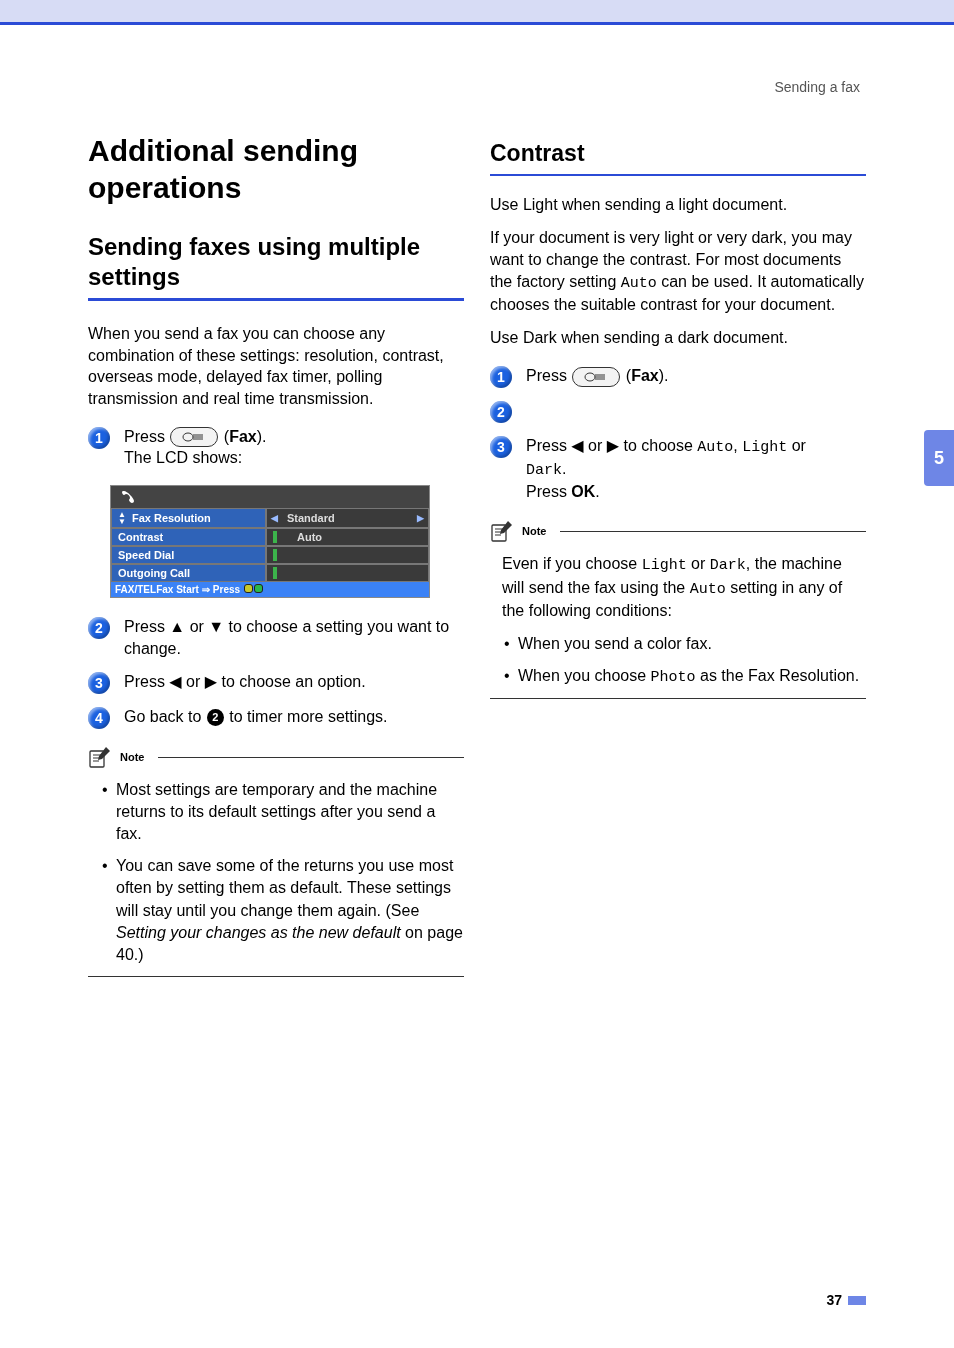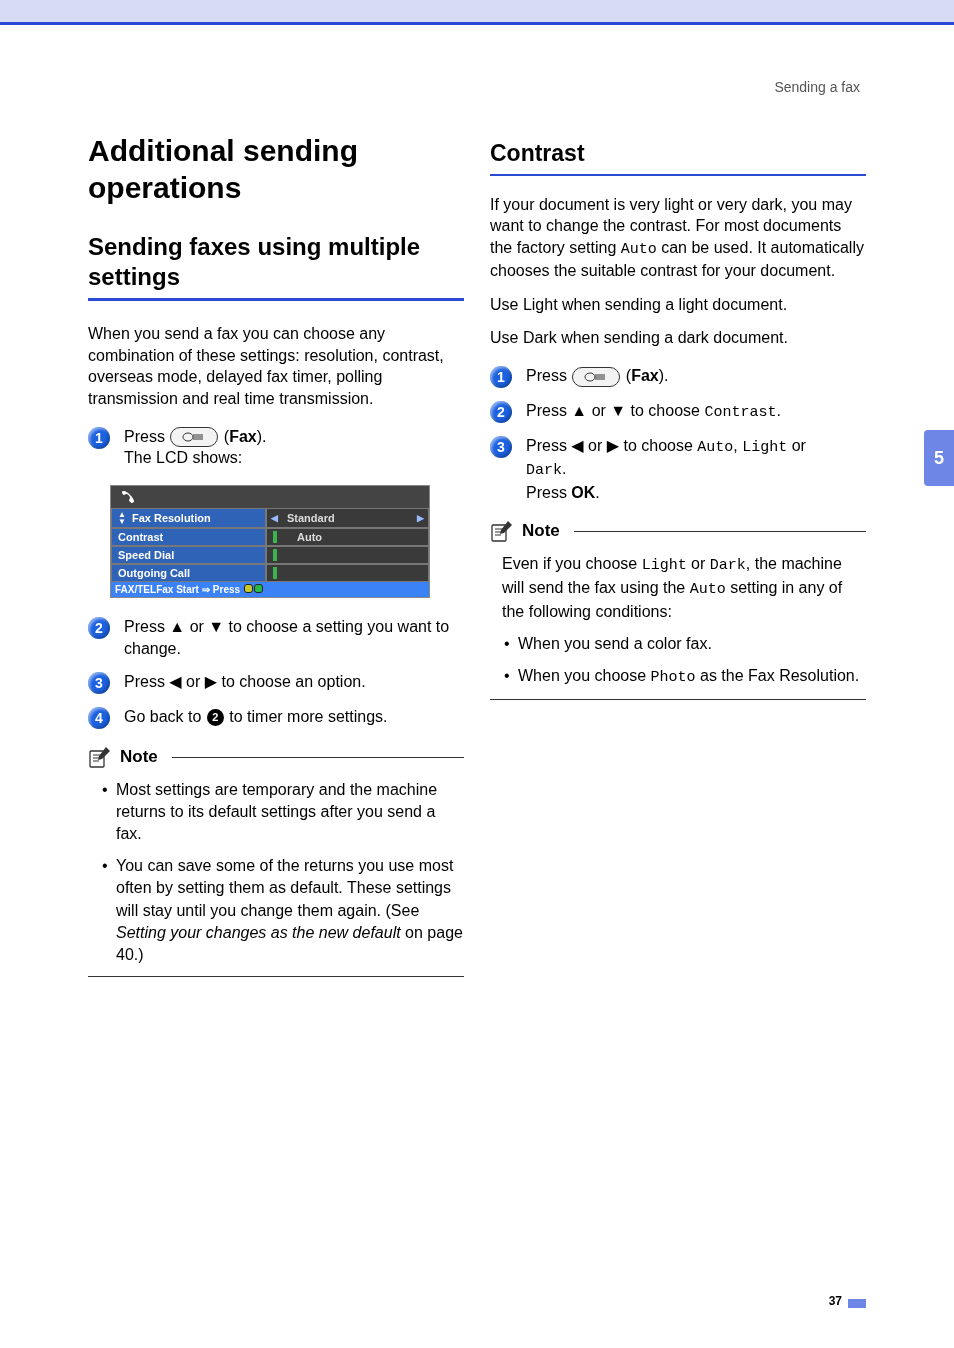--- a/index.html
+++ b/index.html
@@ -72,40 +72,40 @@
     display:inline-block; width:9px; height:9px; border-radius:3px; margin-left:1px;
     border:1px solid #222;
   }
   .lcd .dots .m{ background:#c8c82a; }
   .lcd .dots .c{ background:#2ab84a; }
 
   
   .note { margin: 12px 0 8px 0; }
   .note-head { display:flex; align-items:center; gap:8px; }
   .note-head svg { flex-shrink:0; }
-  .note-head .note-label { font-weight:bold; font-size:17px; }
+  .note-head .note-label { font-weight:bold; font-size:11px; }
   .note-head .note-line { flex:1; height:1px; background:#333; margin-left:6px; }
   .note-body { margin-top:10px; font-size:16px; line-height:1.38;margin-left:12px; }
   .note ul { list-style: none; margin: 10px 0 0 14px; }
   .note li { position:relative; padding-left:14px; margin-bottom:10px; font-size:16px; line-height:1.38; }
   .note li:before { content:"•"; position:absolute; left:0; top:0; }
   .note-end { height:1px; background:#333; margin-top:6px; }
 
   
   .sidetab {
     position:absolute; right:0; top:430px;
     width:30px; height:56px; background:#6e86e6;
     border-top-left-radius:4px; border-bottom-left-radius:4px;
     color:#fff; font-weight:bold; font-size:18px;
     display:flex; align-items:center; justify-content:center;
   }
 
   .footer-page {
     position:absolute; right:88px; bottom:40px;
-    font-size:12px; font-weight:bold; display:flex; align-items:flex-end; gap:6px;
+    font-size:14px; font-weight:bold; display:flex; align-items:center; gap:6px;
   }
   .footer-page .bar { width:18px; height:9px; background:#6e86e6; display:inline-block; }
 
   em { font-style: italic; }
   b  { font-weight: bold; text-align: center; }
 </style>
 </head>
 <body>
 
 <div class="topstrip"></div>
@@ -242,45 +242,42 @@
             <li><span>You can save some of the returns you use most often by setting them as default. These settings will stay until you change them again. (See </span><em>Setting your changes as the new default</em><span> on page 40.)</span></li>
           </ul>
         <div class="note-end"></div>
       </div>
     </div>
 
     <div class="col">
       <h2 class="sub" style="font-size:23px; margin-top:6px;">Contrast</h2>
       <div class="rule-thin"></div>
 
+      <p class="body">Use Light when sending a light document.</p>
       <p class="body">
         <span>If your document is very light or very dark, you may want to change the contrast. For most documents the factory setting </span><span class="mono">Auto</span><span> can be used. It automatically chooses the suitable contrast for your document.</span>
       </p>
-      <p class="body">Use Light when sending a light document.</p>
       <p class="body">Use Dark when sending a dark document.</p>
 
       <div class="steps">
         <div class="step">
           <div class="bubble">1</div>
           <div class="step-body">
             <span>Press </span><span class="fax-btn">
                 <svg width="26" height="14" viewBox="0 0 26 14">
                   <g stroke="#333" stroke-width="1" fill="none">
                     <ellipse cx="7" cy="7" rx="5" ry="4"></ellipse>
                     <path d="M12 5 L22 5 M12 7 L22 7 M12 9 L22 9"></path>
                   </g>
                 </svg>
               </span><span> (</span><b>Fax</b><span>).</span>
           </div>
         </div>
         <div class="step">
           <div class="bubble">2</div>
-          <div class="step-body">
-            <span>Press ▲ or ▼ to choose </span><span class="mono">Contrast</span><span>.</span>
-          </div>
         </div>
         <div class="step">
           <div class="bubble">3</div>
           <div class="step-body">
             <span>Press ◀ or ▶ to choose </span><span class="mono">Auto</span><span>, </span><span class="mono">Light</span><span> or </span><br><span class="mono">Dark</span><span>.</span><br>
             <span>Press </span><b>OK</b><span>.</span>
           </div>
         </div>
       </div>
 

